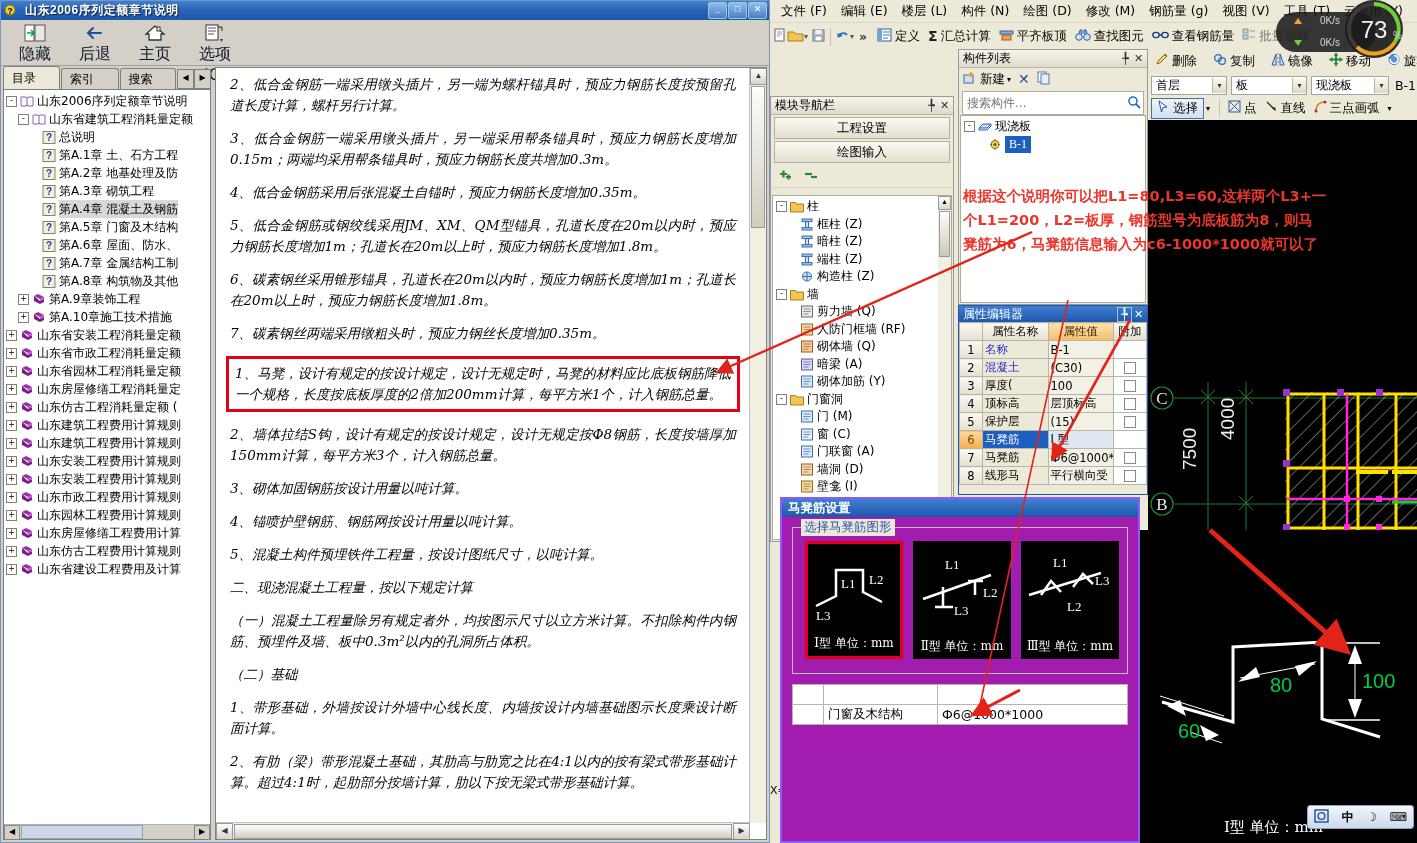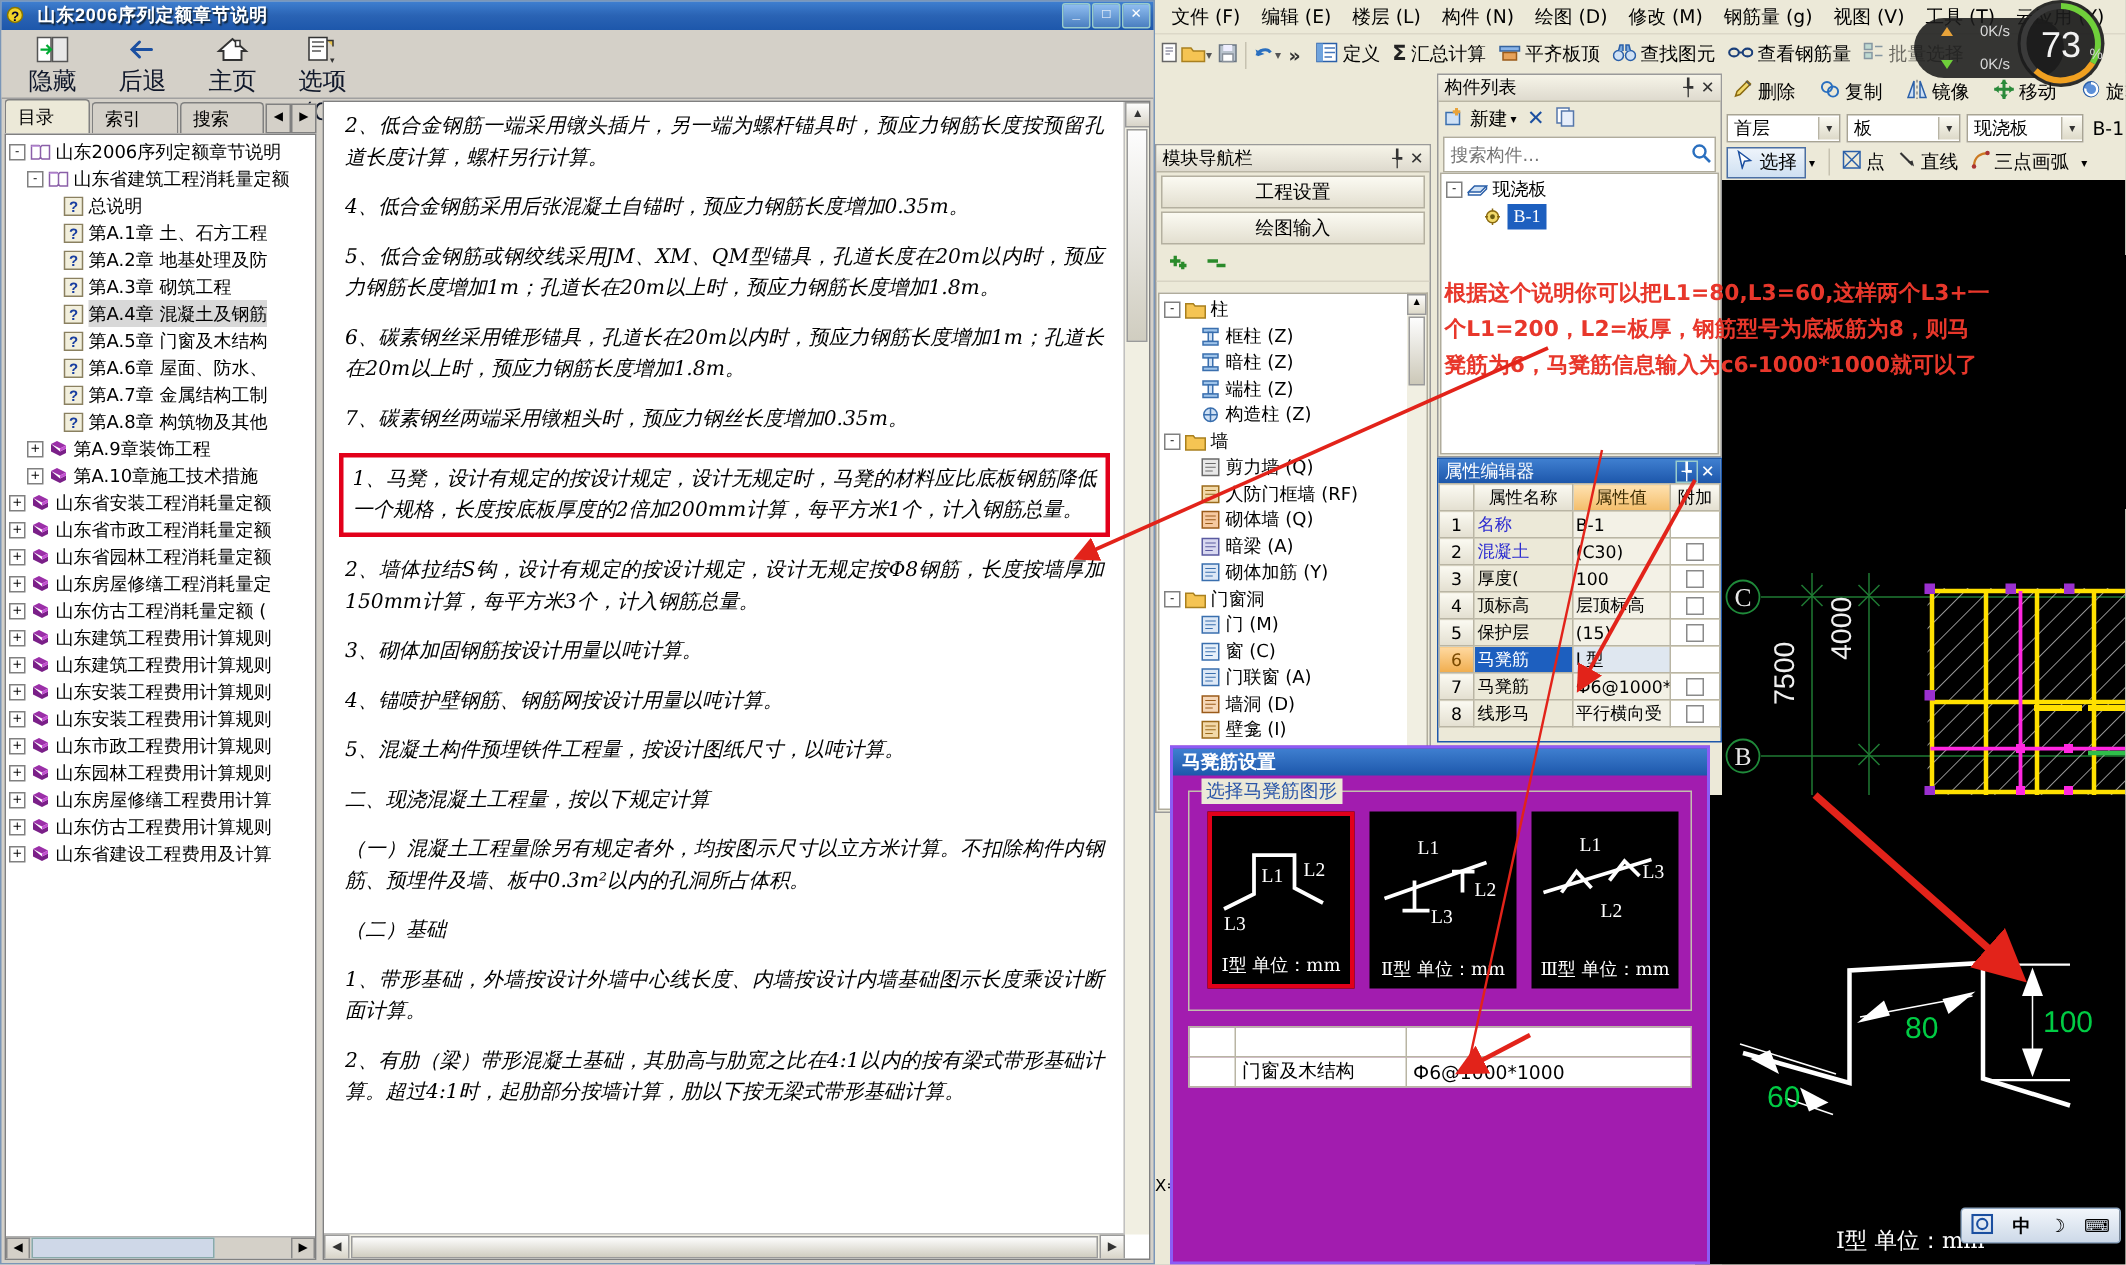--- a/index.html
+++ b/index.html
@@ -471,20 +471,21 @@
             <div class="hs-arrow">◀</div>
             <div class="hs-thumb" style="width:120px"></div>
             <div class="hs-arrow" style="margin-left:auto">▶</div>
           </div>
         </div>
       </div>
 
       <div class="doc-pane">
         <div class="doc-inner" id="doc-inner">
             <p class="doc-p">2、低合金钢筋一端采用镦头插片，另一端为螺杆锚具时，预应力钢筋长度按预留孔道长度计算，螺杆另行计算。</p>
+            <p class="doc-p">3、低合金钢筋一端采用镦头插片，另一端采用帮条锚具时，预应力钢筋长度增加0.15m；两端均采用帮条锚具时，预应力钢筋长度共增加0.3m。</p>
             <p class="doc-p">4、低合金钢筋采用后张混凝土自锚时，预应力钢筋长度增加0.35m。</p>
             <p class="doc-p">5、低合金钢筋或钢绞线采用JM、XM、QM型锚具，孔道长度在20m以内时，预应力钢筋长度增加1m；孔道长在20m以上时，预应力钢筋长度增加1.8m。</p>
             <p class="doc-p">6、碳素钢丝采用锥形锚具，孔道长在20m以内时，预应力钢筋长度增加1m；孔道长在20m以上时，预应力钢筋长度增加1.8m。</p>
             <p class="doc-p">7、碳素钢丝两端采用镦粗头时，预应力钢丝长度增加0.35m。</p>
             <p class="doc-p hl">1、马凳，设计有规定的按设计规定，设计无规定时，马凳的材料应比底板钢筋降低一个规格，长度按底板厚度的2倍加200mm计算，每平方米1个，计入钢筋总量。</p>
             <p class="doc-p">2、墙体拉结S钩，设计有规定的按设计规定，设计无规定按Φ8钢筋，长度按墙厚加150mm计算，每平方米3个，计入钢筋总量。</p>
             <p class="doc-p">3、砌体加固钢筋按设计用量以吨计算。</p>
             <p class="doc-p">4、锚喷护壁钢筋、钢筋网按设计用量以吨计算。</p>
             <p class="doc-p">5、混凝土构件预埋铁件工程量，按设计图纸尺寸，以吨计算。</p>
             <p class="doc-p">二、现浇混凝土工程量，按以下规定计算</p>

